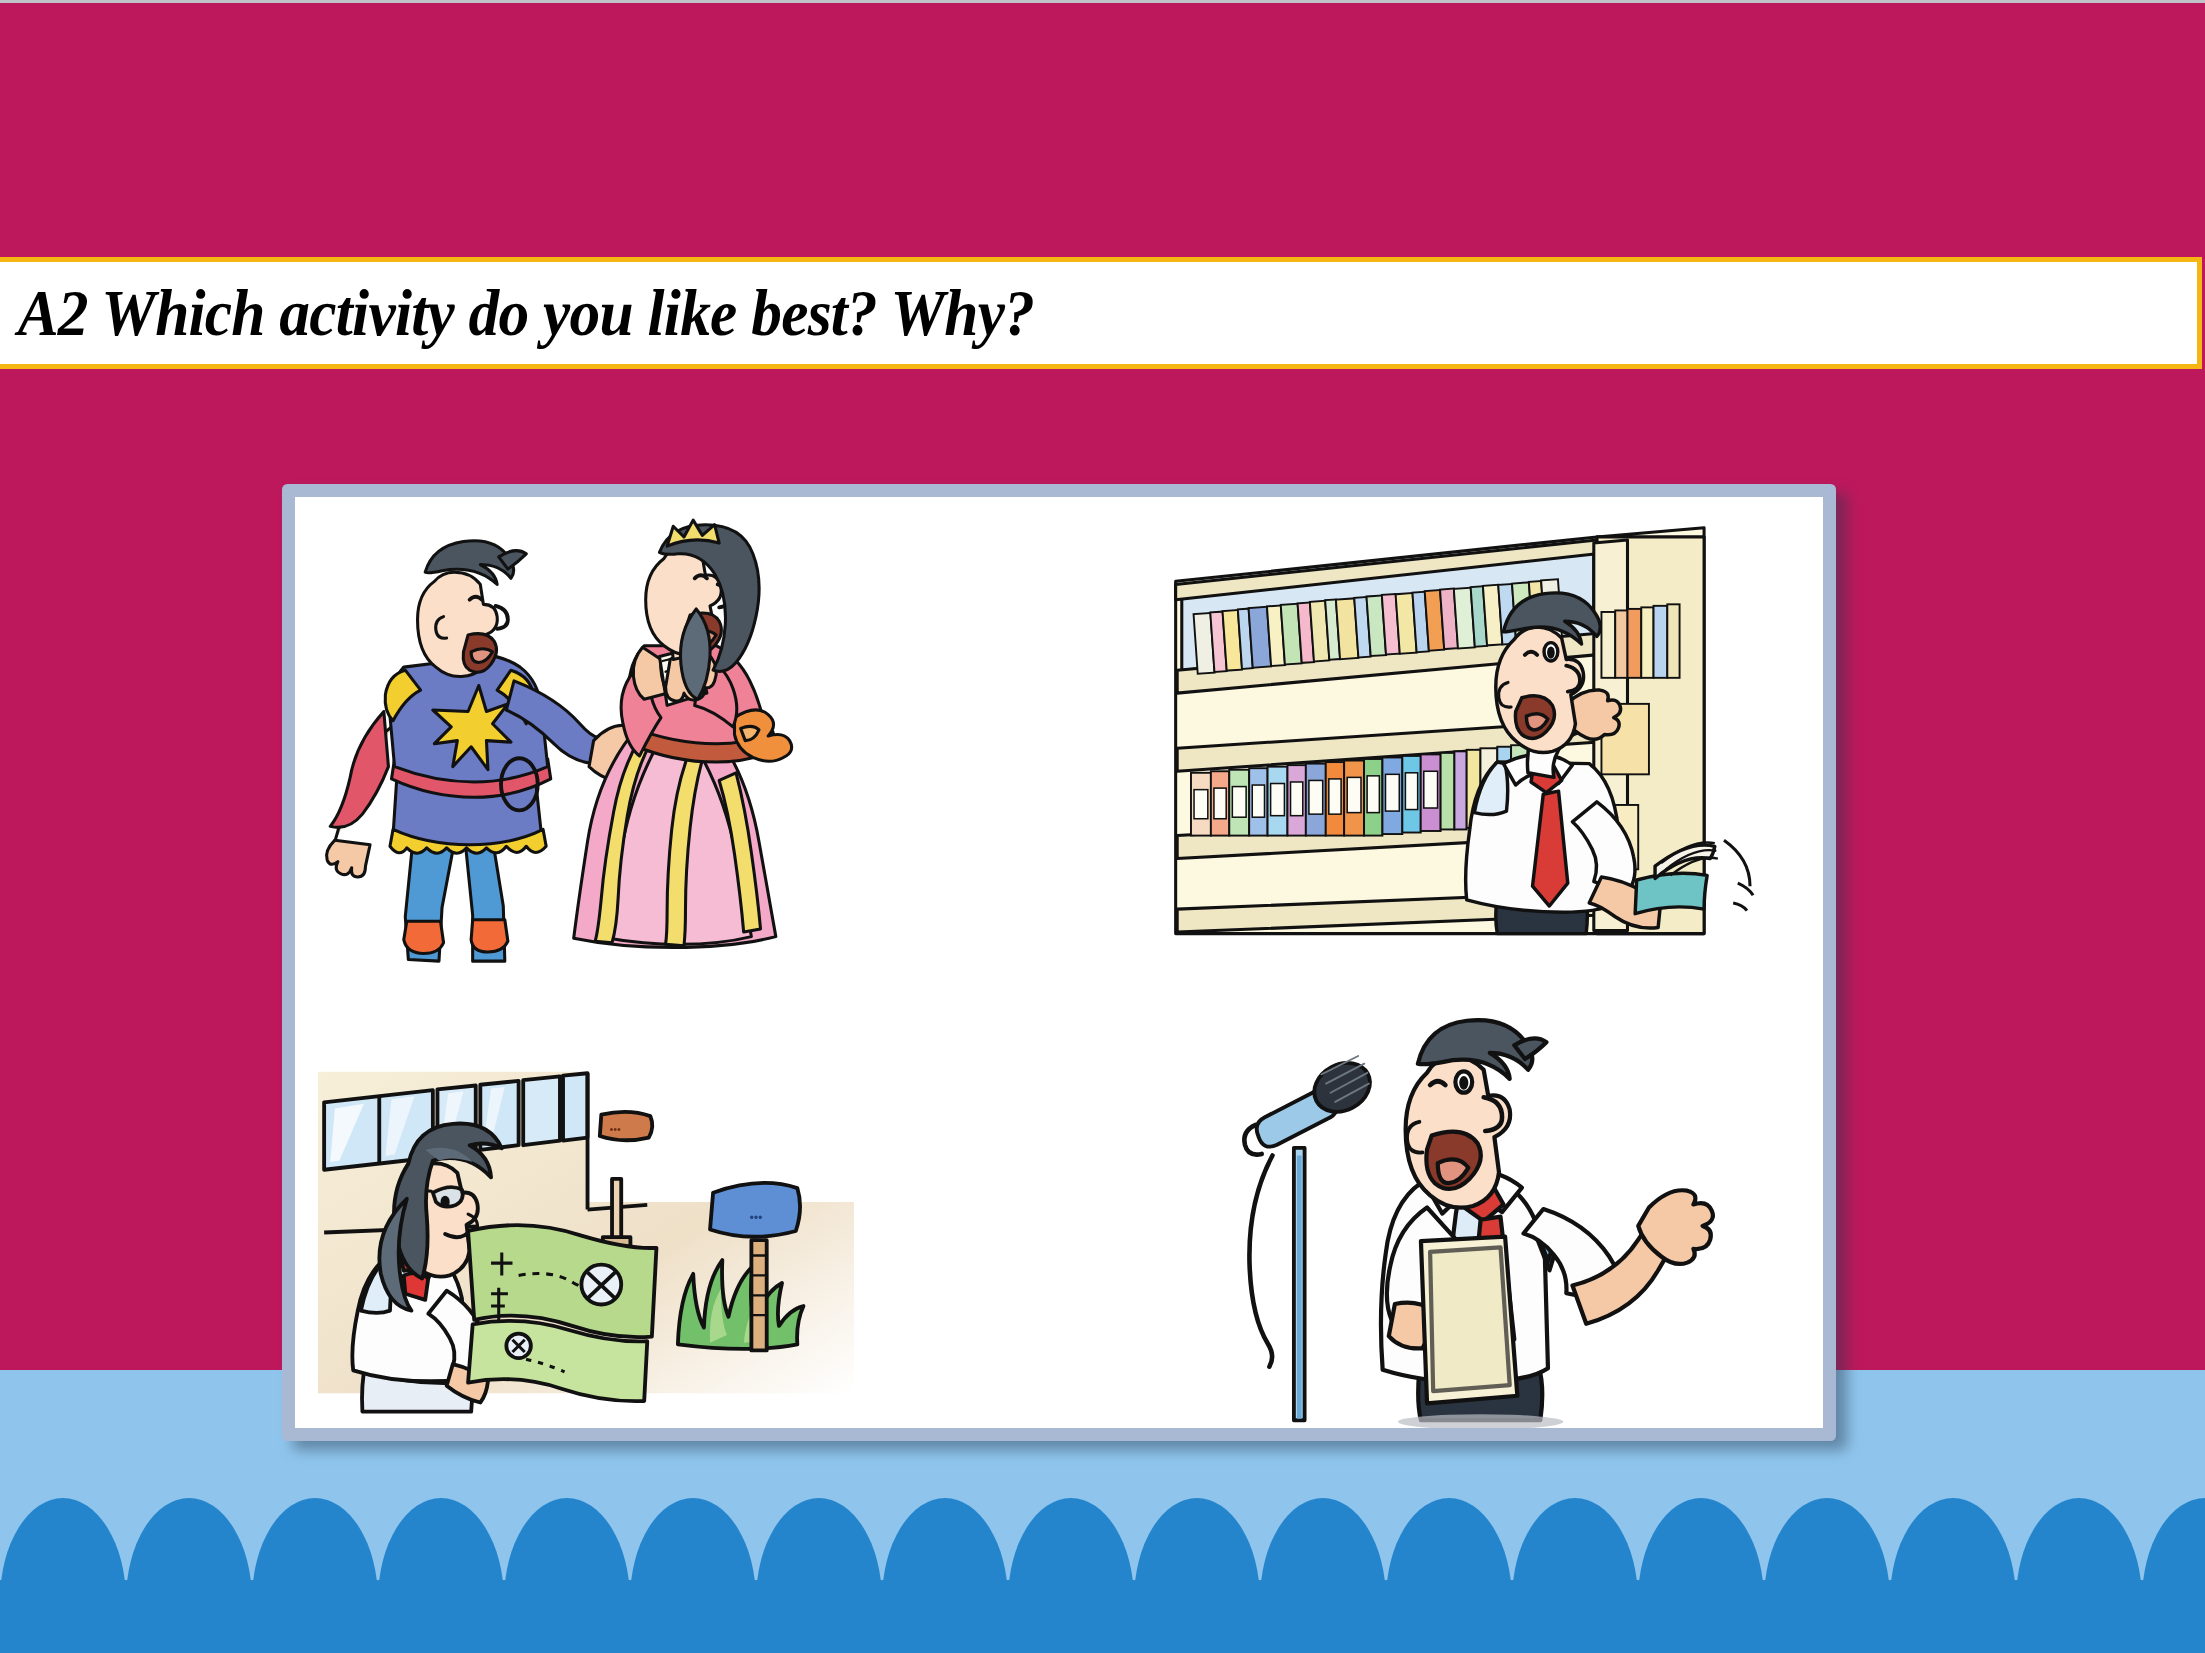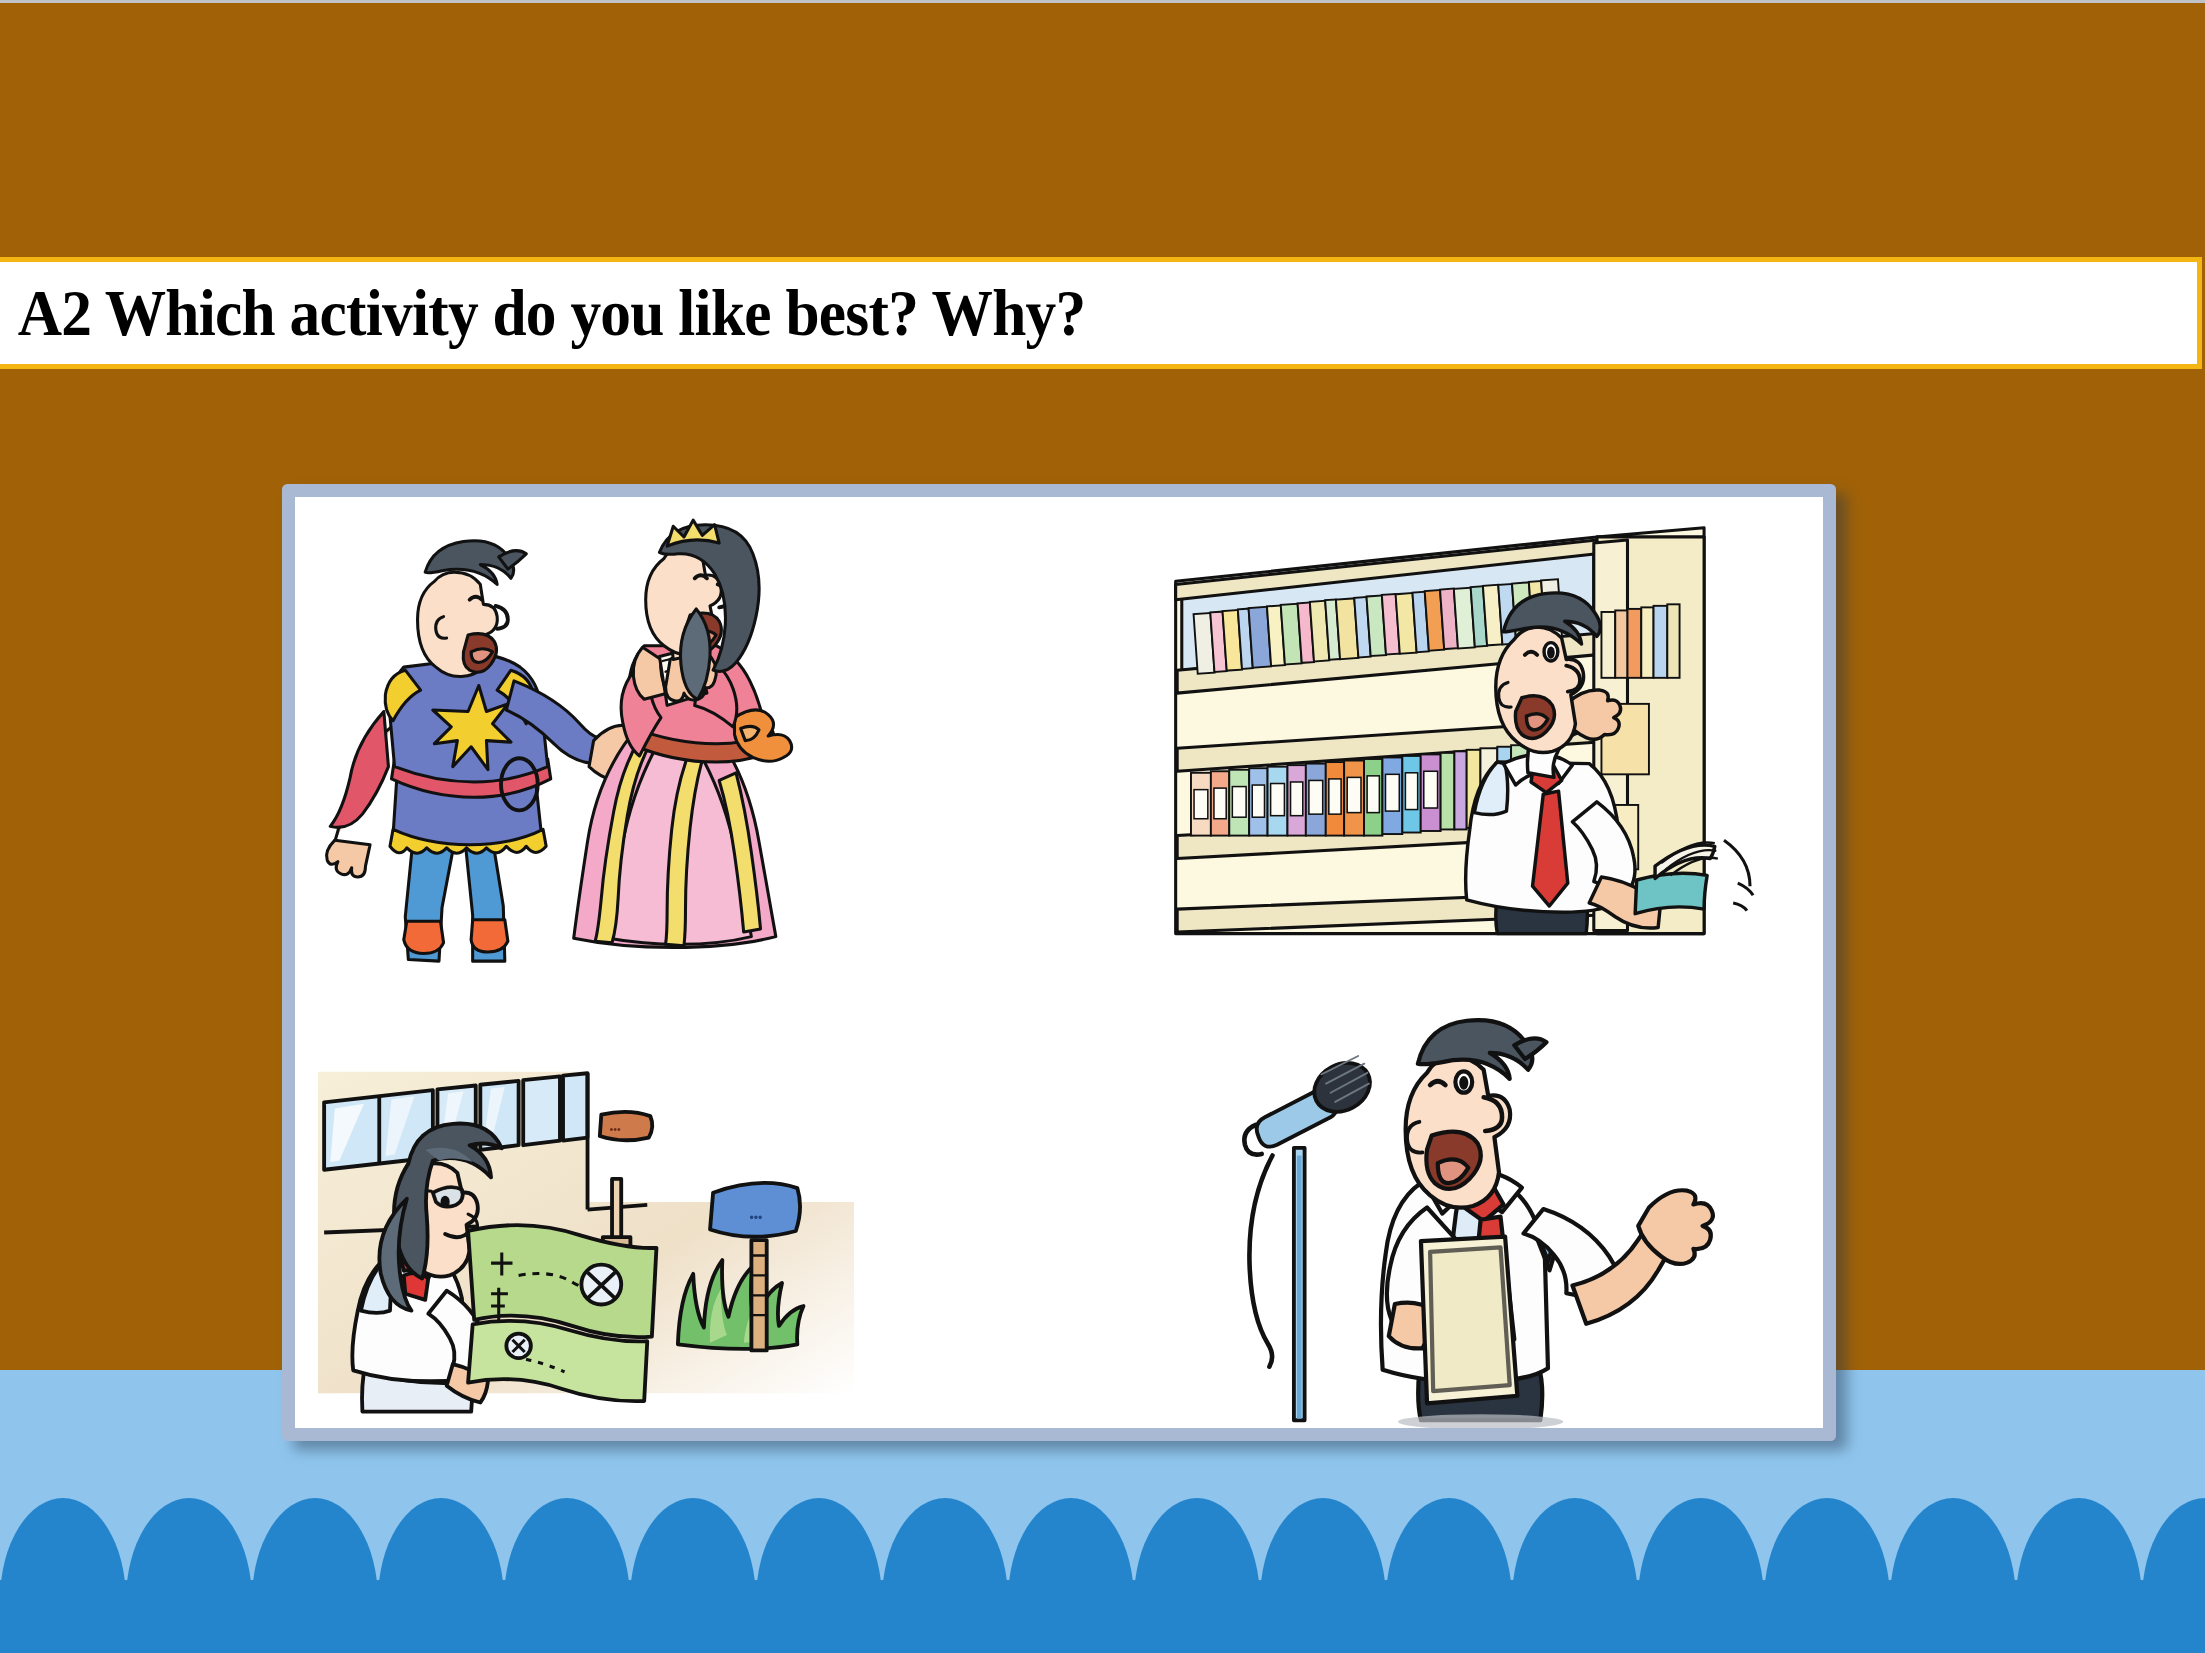--- a/index.html
+++ b/index.html
@@ -5,24 +5,25 @@
   html,body{margin:0;padding:0;}
   body{
     width:2205px;height:1654px;
     font-family:"Liberation Serif", serif;
     overflow:hidden;
     background:#c8e7fa;
     position:relative;
   }
   #slide{
     position:absolute;inset:0;
-    background:#a16207;
+    background:#be185d;
     overflow:hidden;
     border-top:3.1px solid #bfc3c7;
     box-sizing:border-box;
+    font-style:italic;
   }
   
   .band-mid{
     position:absolute;left:0;right:0;top:1367px;height:287px;
     background:#8fc5ed;
   }
   .scallop-row{
     position:absolute;left:0;right:0;height:176px;
     display:flex;
     overflow:hidden;

